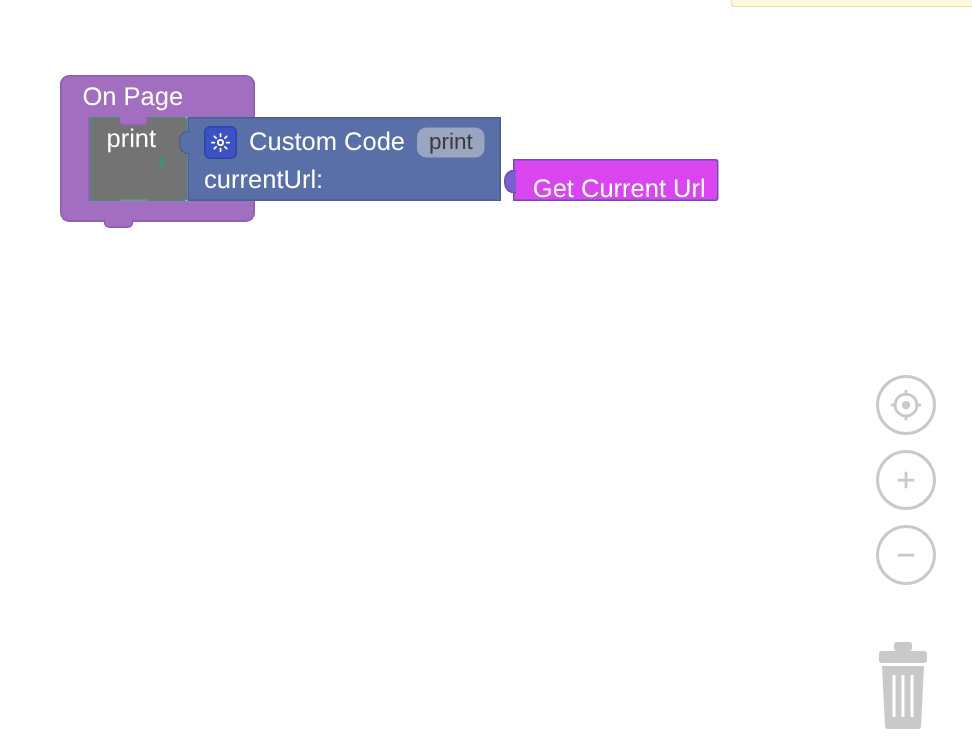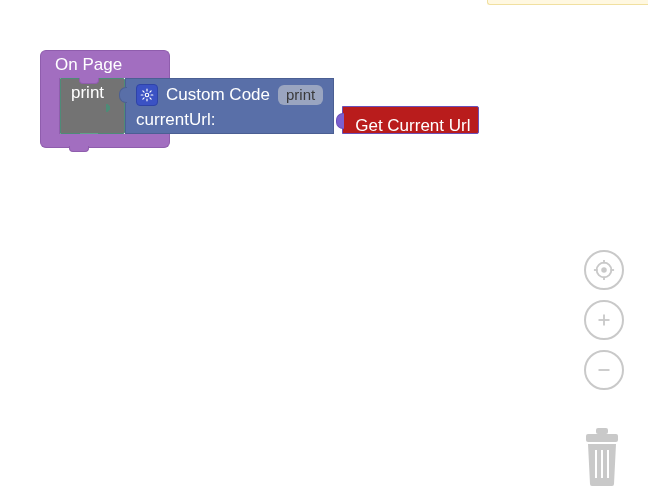--- a/index.html
+++ b/index.html
@@ -182,21 +182,21 @@
     
     position: absolute;
     right: -1px;
     bottom: 7px;
     width: 8px;
     height: 14px;
   }
 
   
   .gcu-block {
-    background: #b91c1c;
+    background: #d946ef;
     border: 1px solid #6a50b8;
     color: #fff;
     font-size: 17px;
     padding: 15px 8px 3px 12px;
     box-sizing: border-box;
     height: 28px;
     display: flex;
     align-items: center;
     position: relative;
     border-radius: 0 2px 2px 0;

